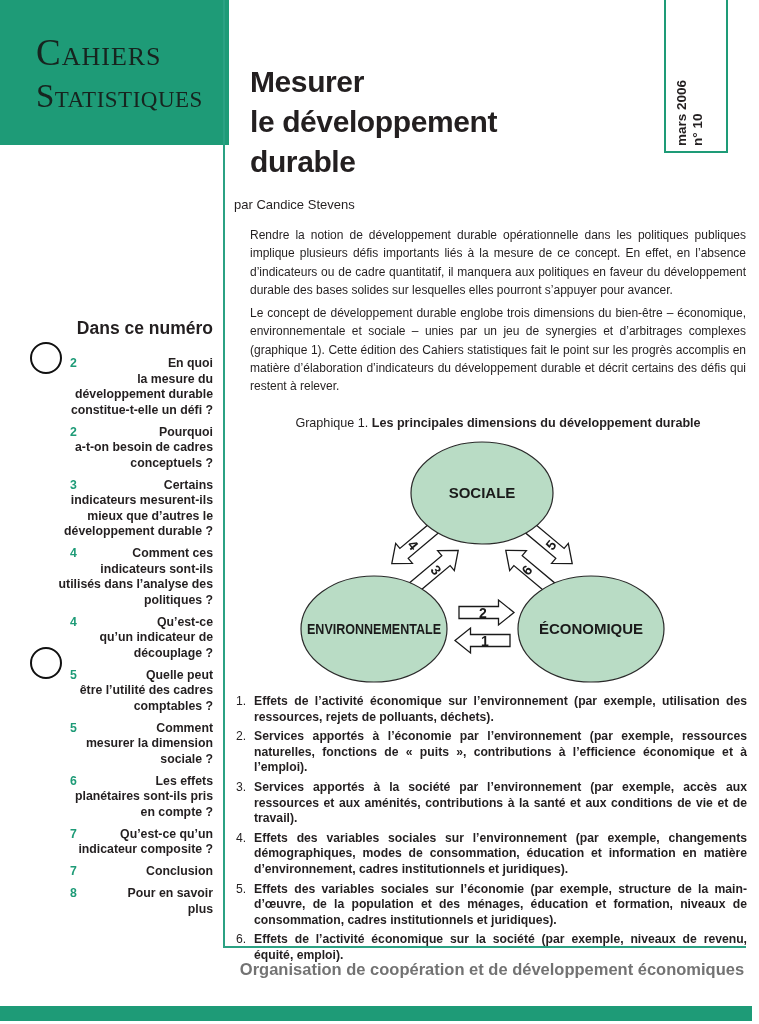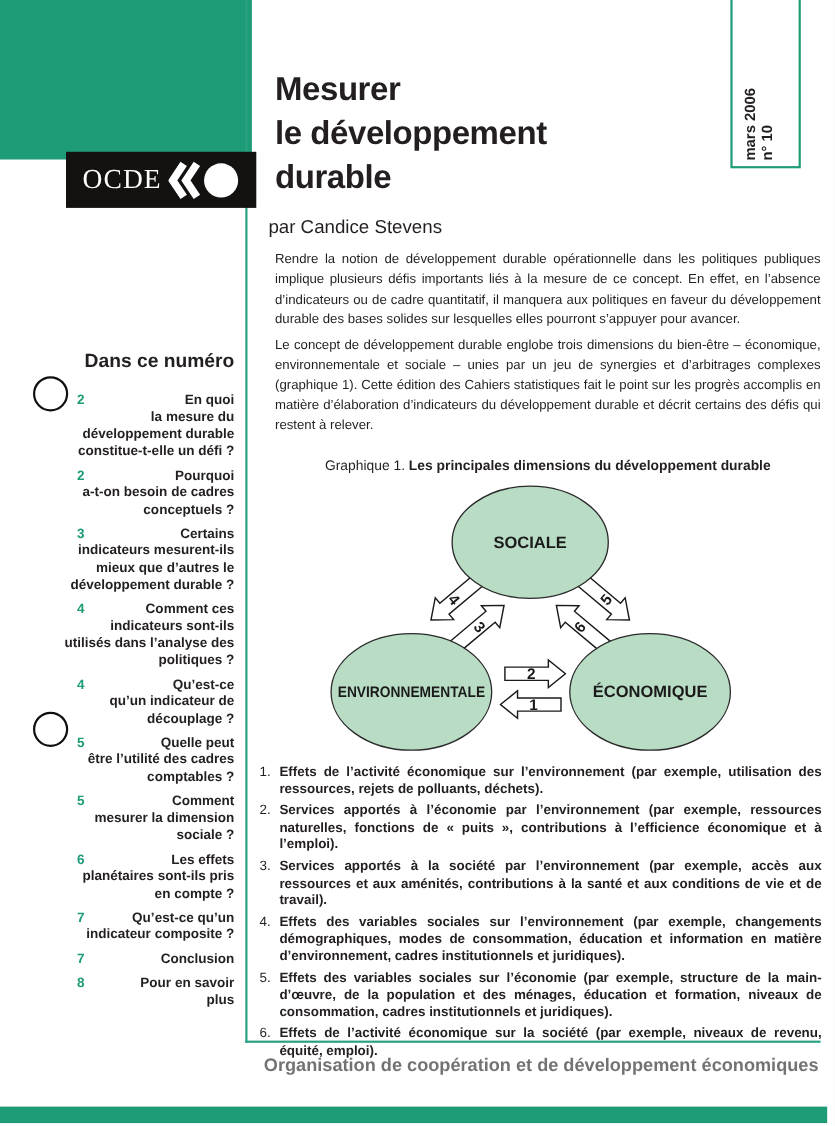--- a/index.html
+++ b/index.html
@@ -24,21 +24,21 @@
   .hrule{left:223px;top:946px;width:523px;height:2px;background:#2BA183;}
 
   .issue-box{left:664px;top:-4px;width:60px;height:153px;background:#fff;
              border:2px solid #1E9B77;}
   .issue-text{left:674px;top:146px;width:110px;transform:rotate(-90deg);
               transform-origin:0 0;font-weight:bold;font-size:13.5px;line-height:16px;}
 
   
   .title{left:250px;top:62px;width:420px;font-size:30px;font-weight:bold;
          line-height:40px;letter-spacing:-0.4px;}
-  .byline{left:244px;top:197px;font-size:17px;}
+  .byline{left:234px;top:197px;font-size:13px;}
   .para{left:250px;width:496px;text-align:justify;font-size:12px;line-height:18.3px;}
   .p1{top:226px;} .p2{top:304px;}
   .caption{left:250px;top:416px;width:496px;text-align:center;font-size:12.6px;}
   .caption b{font-weight:bold;}
 
   .diagram{left:299px;top:438px;}
 
   .legend{left:236px;top:694px;width:511px;}
   .legend-item{display:flex;margin-bottom:4px;font-size:12.2px;line-height:15.6px;}
   .legend-item .num{flex:0 0 18px;}
@@ -60,29 +60,25 @@
 </style>
 </head>
 <body>
 
 <div class="page">
 
   <div class="abs teal-block"></div>
   <div class="abs vrule"></div>
   <div class="abs hrule"></div>
 
-
-  <div class="abs ocde-box">
-    <span class="ocde-text">OCDE</span>
-    <svg class="ocde-emblem" width="70" height="38" viewBox="0 0 70 38">
-      <polyline points="14,4 4,19 14,34" fill="none" stroke="#ffffff" stroke-width="7"></polyline>
-      <polyline points="26,4 16,19 26,34" fill="none" stroke="#ffffff" stroke-width="7"></polyline>
-      <circle cx="48" cy="19" r="15.5" fill="#ffffff"></circle>
-    </svg>
-  </div>
+  <div class="abs masthead">
+    <div class="l1">Cahiers</div>
+    <div class="l2">Statistiques</div>
+  </div>
+
 
   <div class="abs issue-box"></div>
   <div class="abs issue-text">
     <div>mars 2006</div>
     <div>n° 10</div>
   </div>
 
   <div class="abs hole hole1"></div>
   <div class="abs hole hole2"></div>
 

